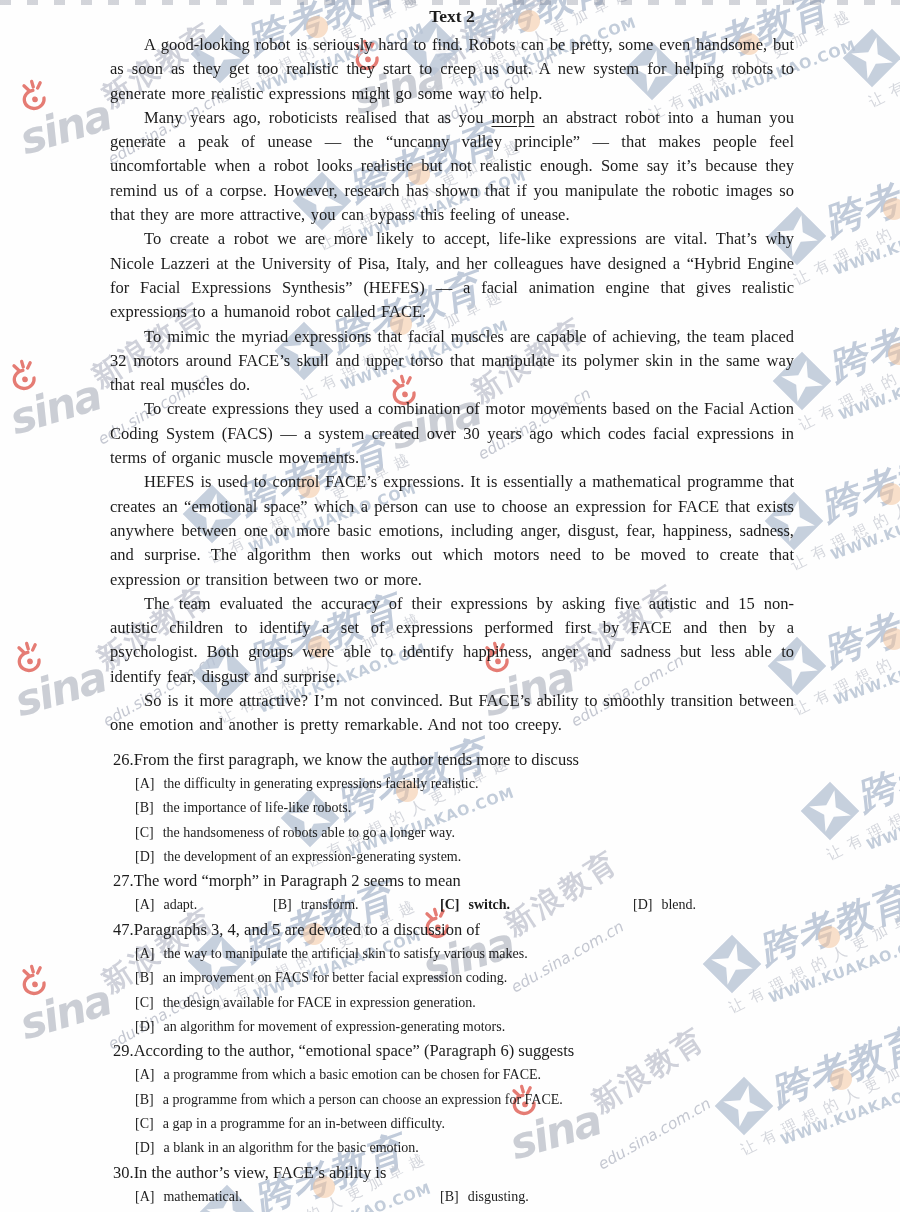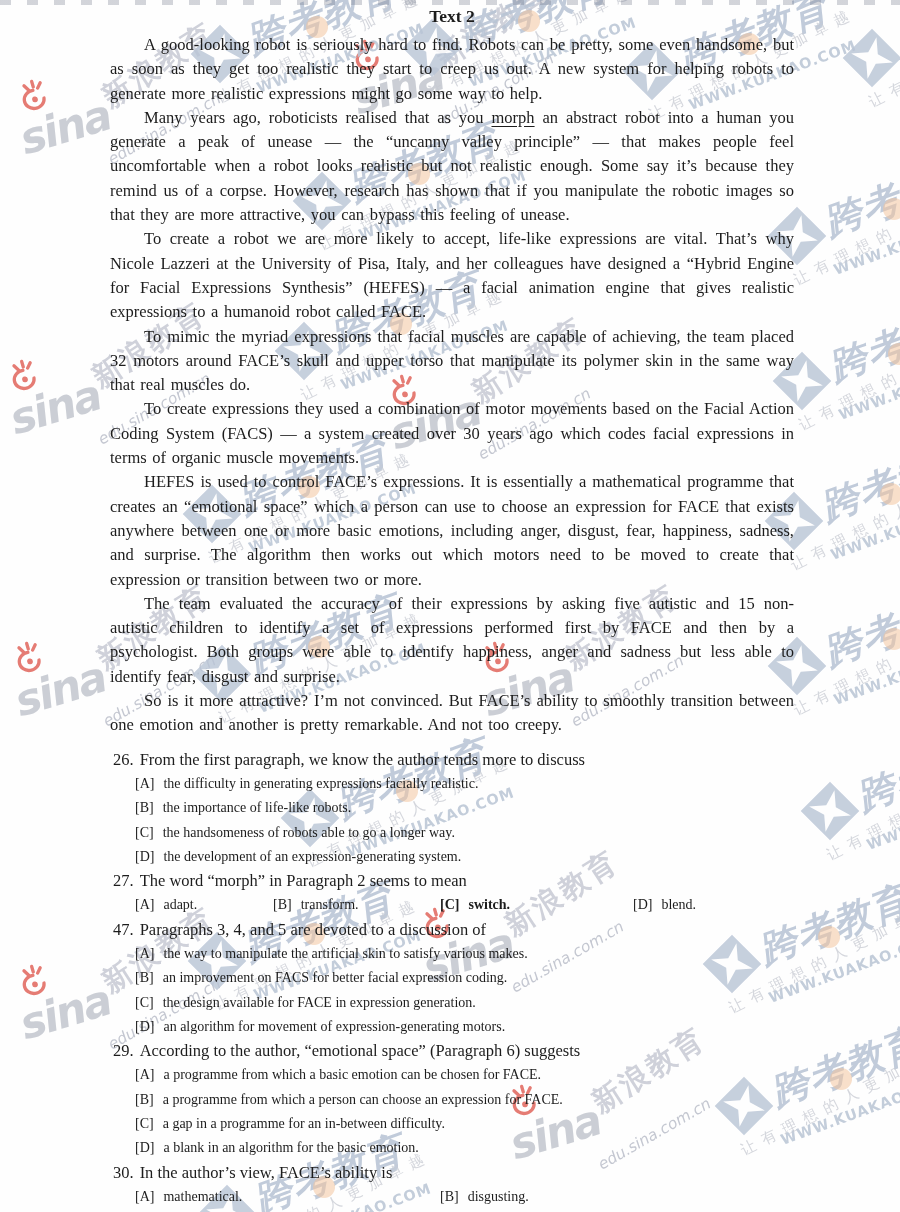--- a/index.html
+++ b/index.html
@@ -16,21 +16,21 @@
   
   .content { position:absolute; left:110px; top:6px; width:684px; z-index:2; }
   .title { text-align:center; font-weight:bold; font-size:17.5px; line-height:20px; margin:0 0 7px 0; }
   .passage p {
     margin:0; font-size:16.5px; line-height:24.3px;
     text-align:justify; text-indent:34px; word-spacing:1.5px;
   }
   .u { text-decoration:underline; text-underline-offset:3px; }
   .questions { margin-top:10px; }
   .stem { font-size:16.5px; line-height:24.3px; padding-left:3px; }
-  .qnum { margin-right:6px; }
+  .qnum { }
   .opts { padding-left:25px; }
   .option { font-size:14px; line-height:24.3px; }
   .olabel { margin-right:9px; }
   .opts-row { padding-left:25px; display:flex; }
   .opts-row .option:nth-child(1){ width:138px; }
   .opts-row .option:nth-child(2){ width:167px; }
   .opts-row .option:nth-child(3){ width:193px;font-weight:bold; }
   .opts-2col { padding-left:25px; display:grid; grid-template-columns:305px auto; }
   
   #watermark-layer { position:absolute; inset:0; z-index:1; pointer-events:none; }

